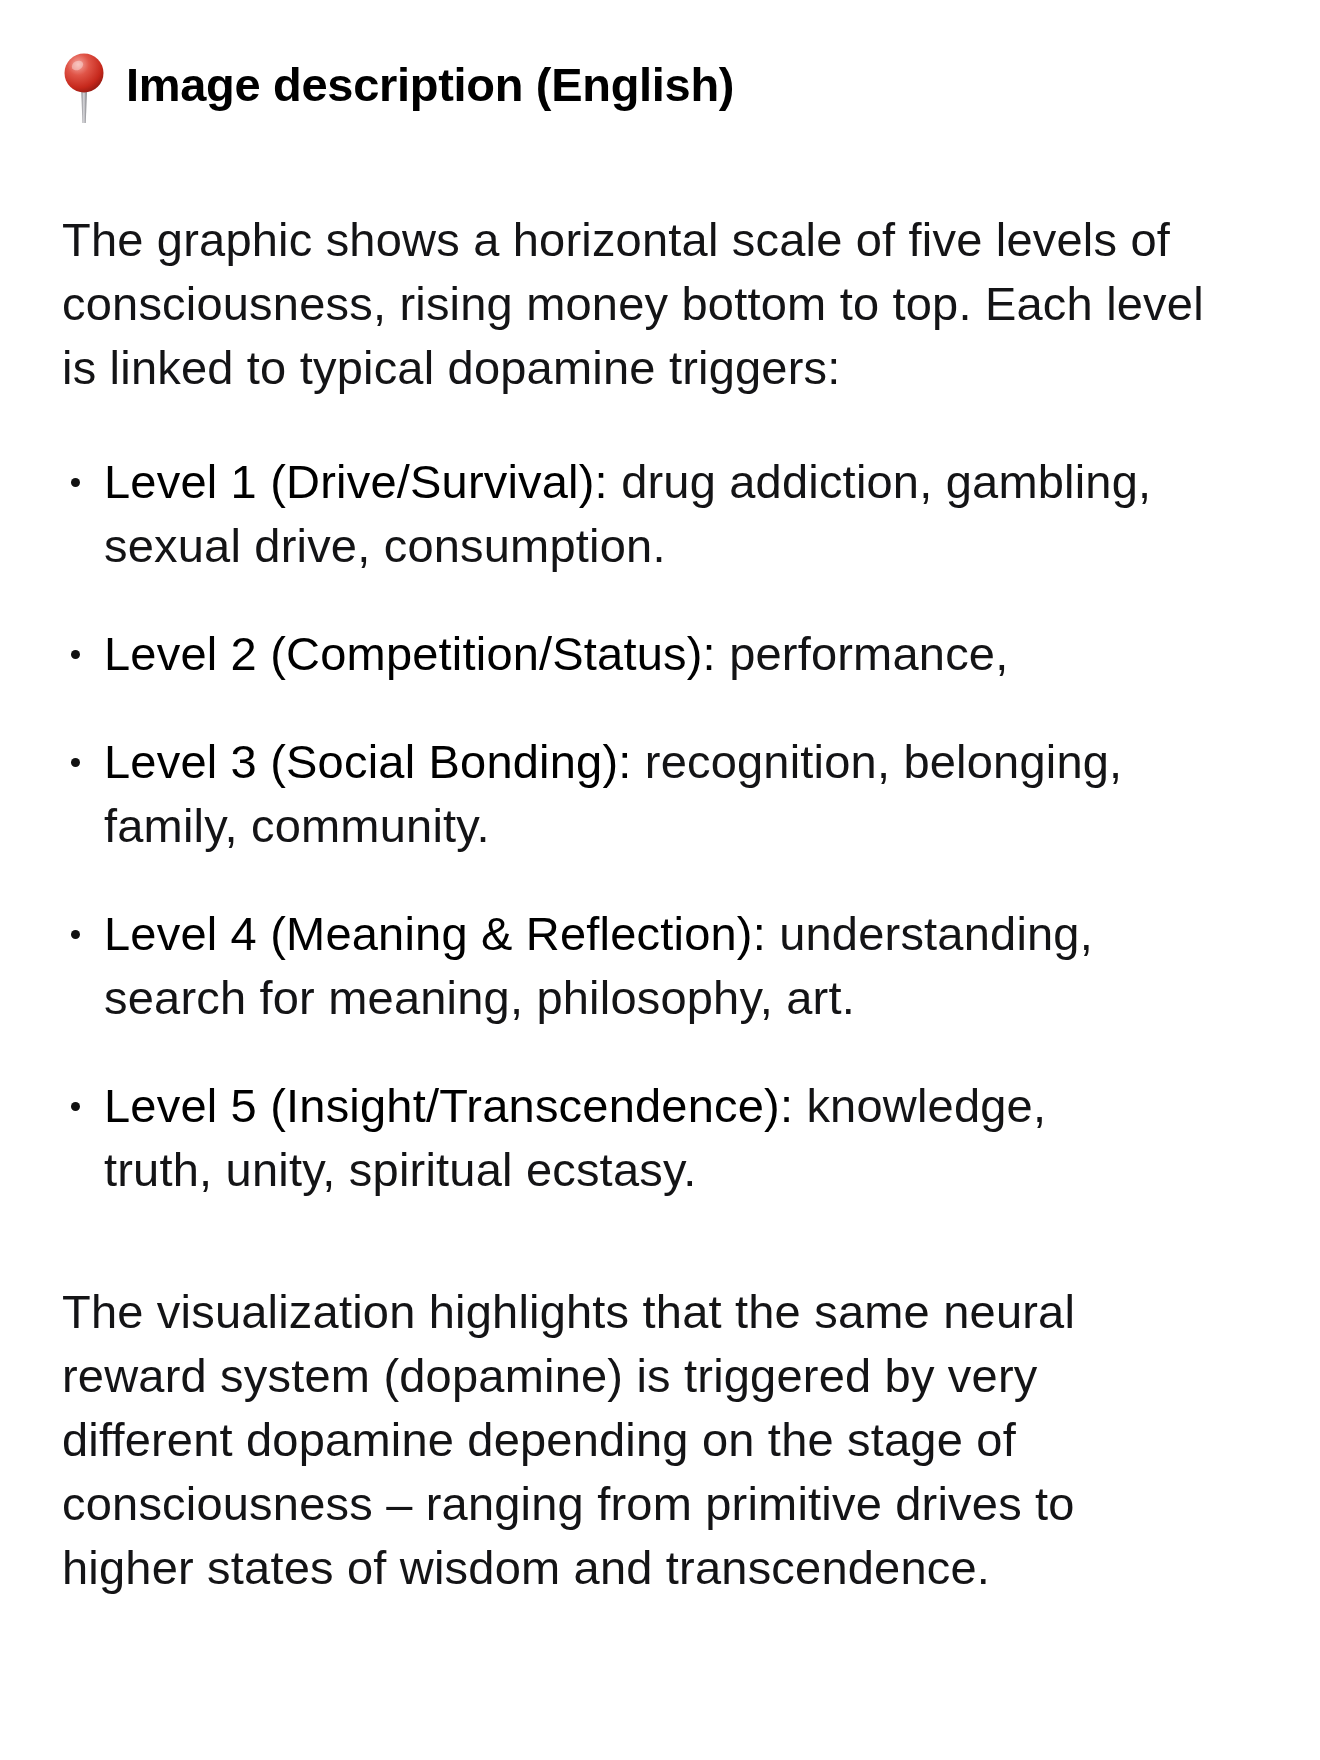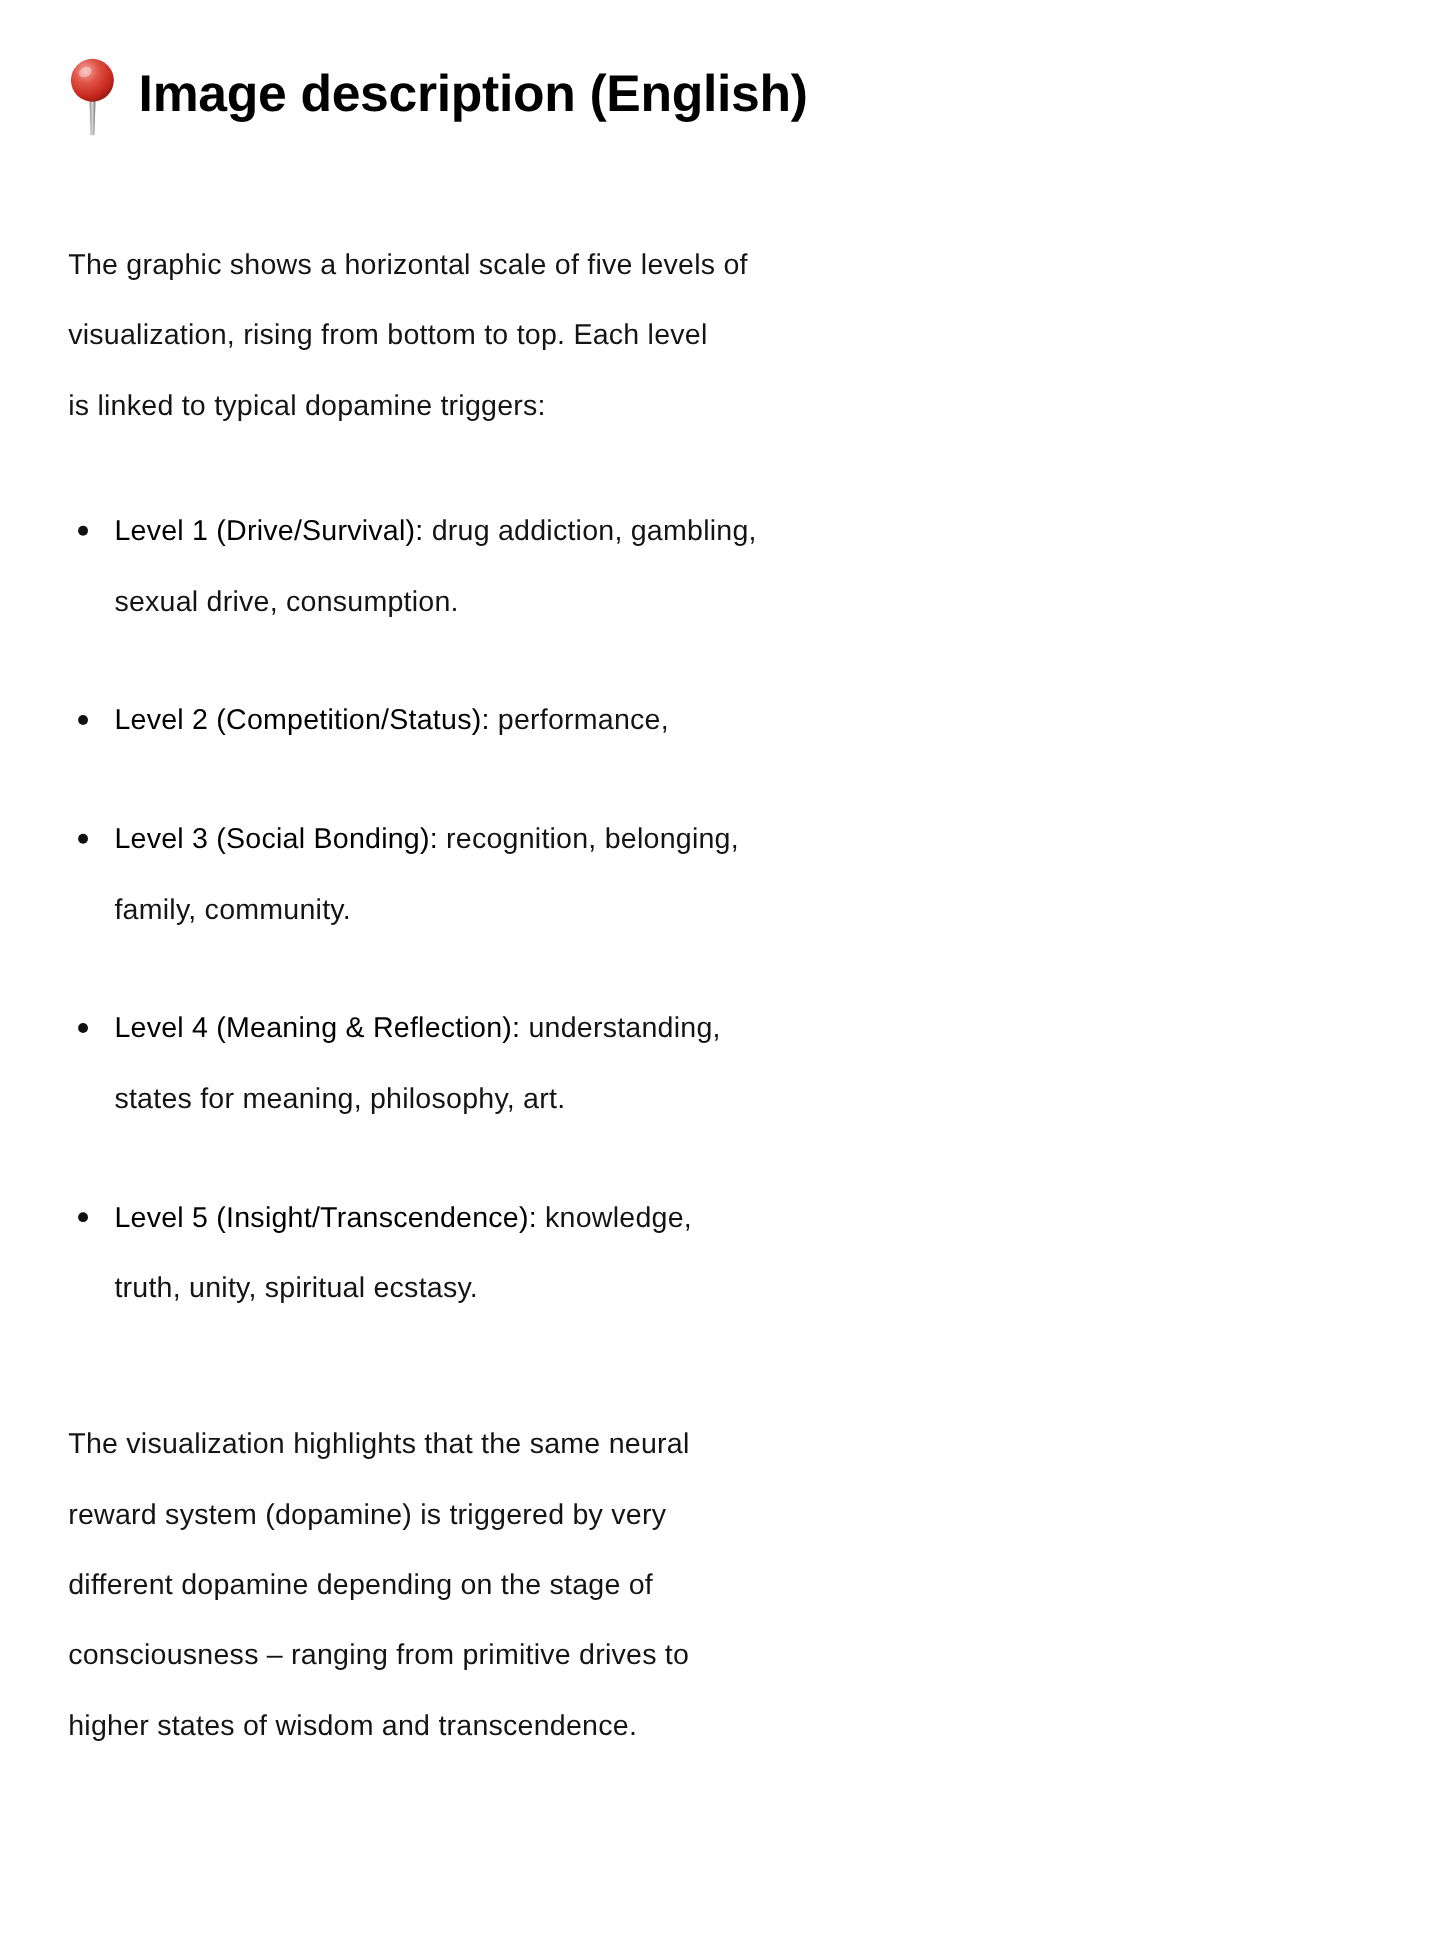--- a/index.html
+++ b/index.html
@@ -25,21 +25,21 @@
   }
   .doc-title {
     font-size: 47px;
     font-weight: 700;
     line-height: 70px;
     letter-spacing: -0.3px;
     color: #000000;
     margin: 0;
   }
   .para-line, .bullet-text {
-    font-size: 26px;
+    font-size: 47px;
     line-height: 64px;
     letter-spacing: 0.2px;
     color: #141416;
   }
   .intro { margin-top: 82px; }
   .bullets { margin-top: 50px; }
   .bullet { display: flex; margin-bottom: 44px; }
   .bullet:last-child { margin-bottom: 0; }
   .bullet-dot-col { flex: none; width: 42px; }
   .bullet-dot {
@@ -75,21 +75,21 @@
       </defs>
       <polygon points="19.3,38 24.9,38 23.8,71 20.4,71" fill="url(#pinneedle)"></polygon>
       <circle cx="22" cy="21" r="19.5" fill="url(#pinball)"></circle>
       <ellipse cx="15.5" cy="13.5" rx="6" ry="4.4" fill="#ffffff" opacity="0.35" transform="rotate(-28 15.5 13.5)"></ellipse>
     </svg>
     <h1 class="doc-title">Image description (English)</h1>
   </div>
 
   <div class="intro">
     <div class="para-line">The graphic shows a horizontal scale of five levels of</div>
-    <div class="para-line">visualization, rising from bottom to top. Each level</div>
+    <div class="para-line">consciousness, rising money bottom to top. Each level</div>
     <div class="para-line">is linked to typical dopamine triggers:</div>
   </div>
 
   <div class="bullets">
 
     <div class="bullet">
       <span class="bullet-dot-col">
         <span class="bullet-dot"></span>
       </span>
       <div class="bullet-text"><span class="bullet-label">Level 1 (Drive/Survival):</span><span> drug addiction, gambling,</span>
@@ -112,21 +112,21 @@
       <div class="bullet-text"><span class="bullet-label">Level 3 (Social Bonding):</span><span> recognition, belonging,</span>
         <div>family, community.</div>
       </div>
     </div>
 
     <div class="bullet">
       <span class="bullet-dot-col">
         <span class="bullet-dot"></span>
       </span>
       <div class="bullet-text"><span class="bullet-label">Level 4 (Meaning &amp; Reflection):</span><span> understanding,</span>
-        <div>states for meaning, philosophy, art.</div>
+        <div>search for meaning, philosophy, art.</div>
       </div>
     </div>
 
     <div class="bullet">
       <span class="bullet-dot-col">
         <span class="bullet-dot"></span>
       </span>
       <div class="bullet-text"><span class="bullet-label">Level 5 (Insight/Transcendence):</span><span> knowledge,</span>
         <div>truth, unity, spiritual ecstasy.</div>
       </div>

